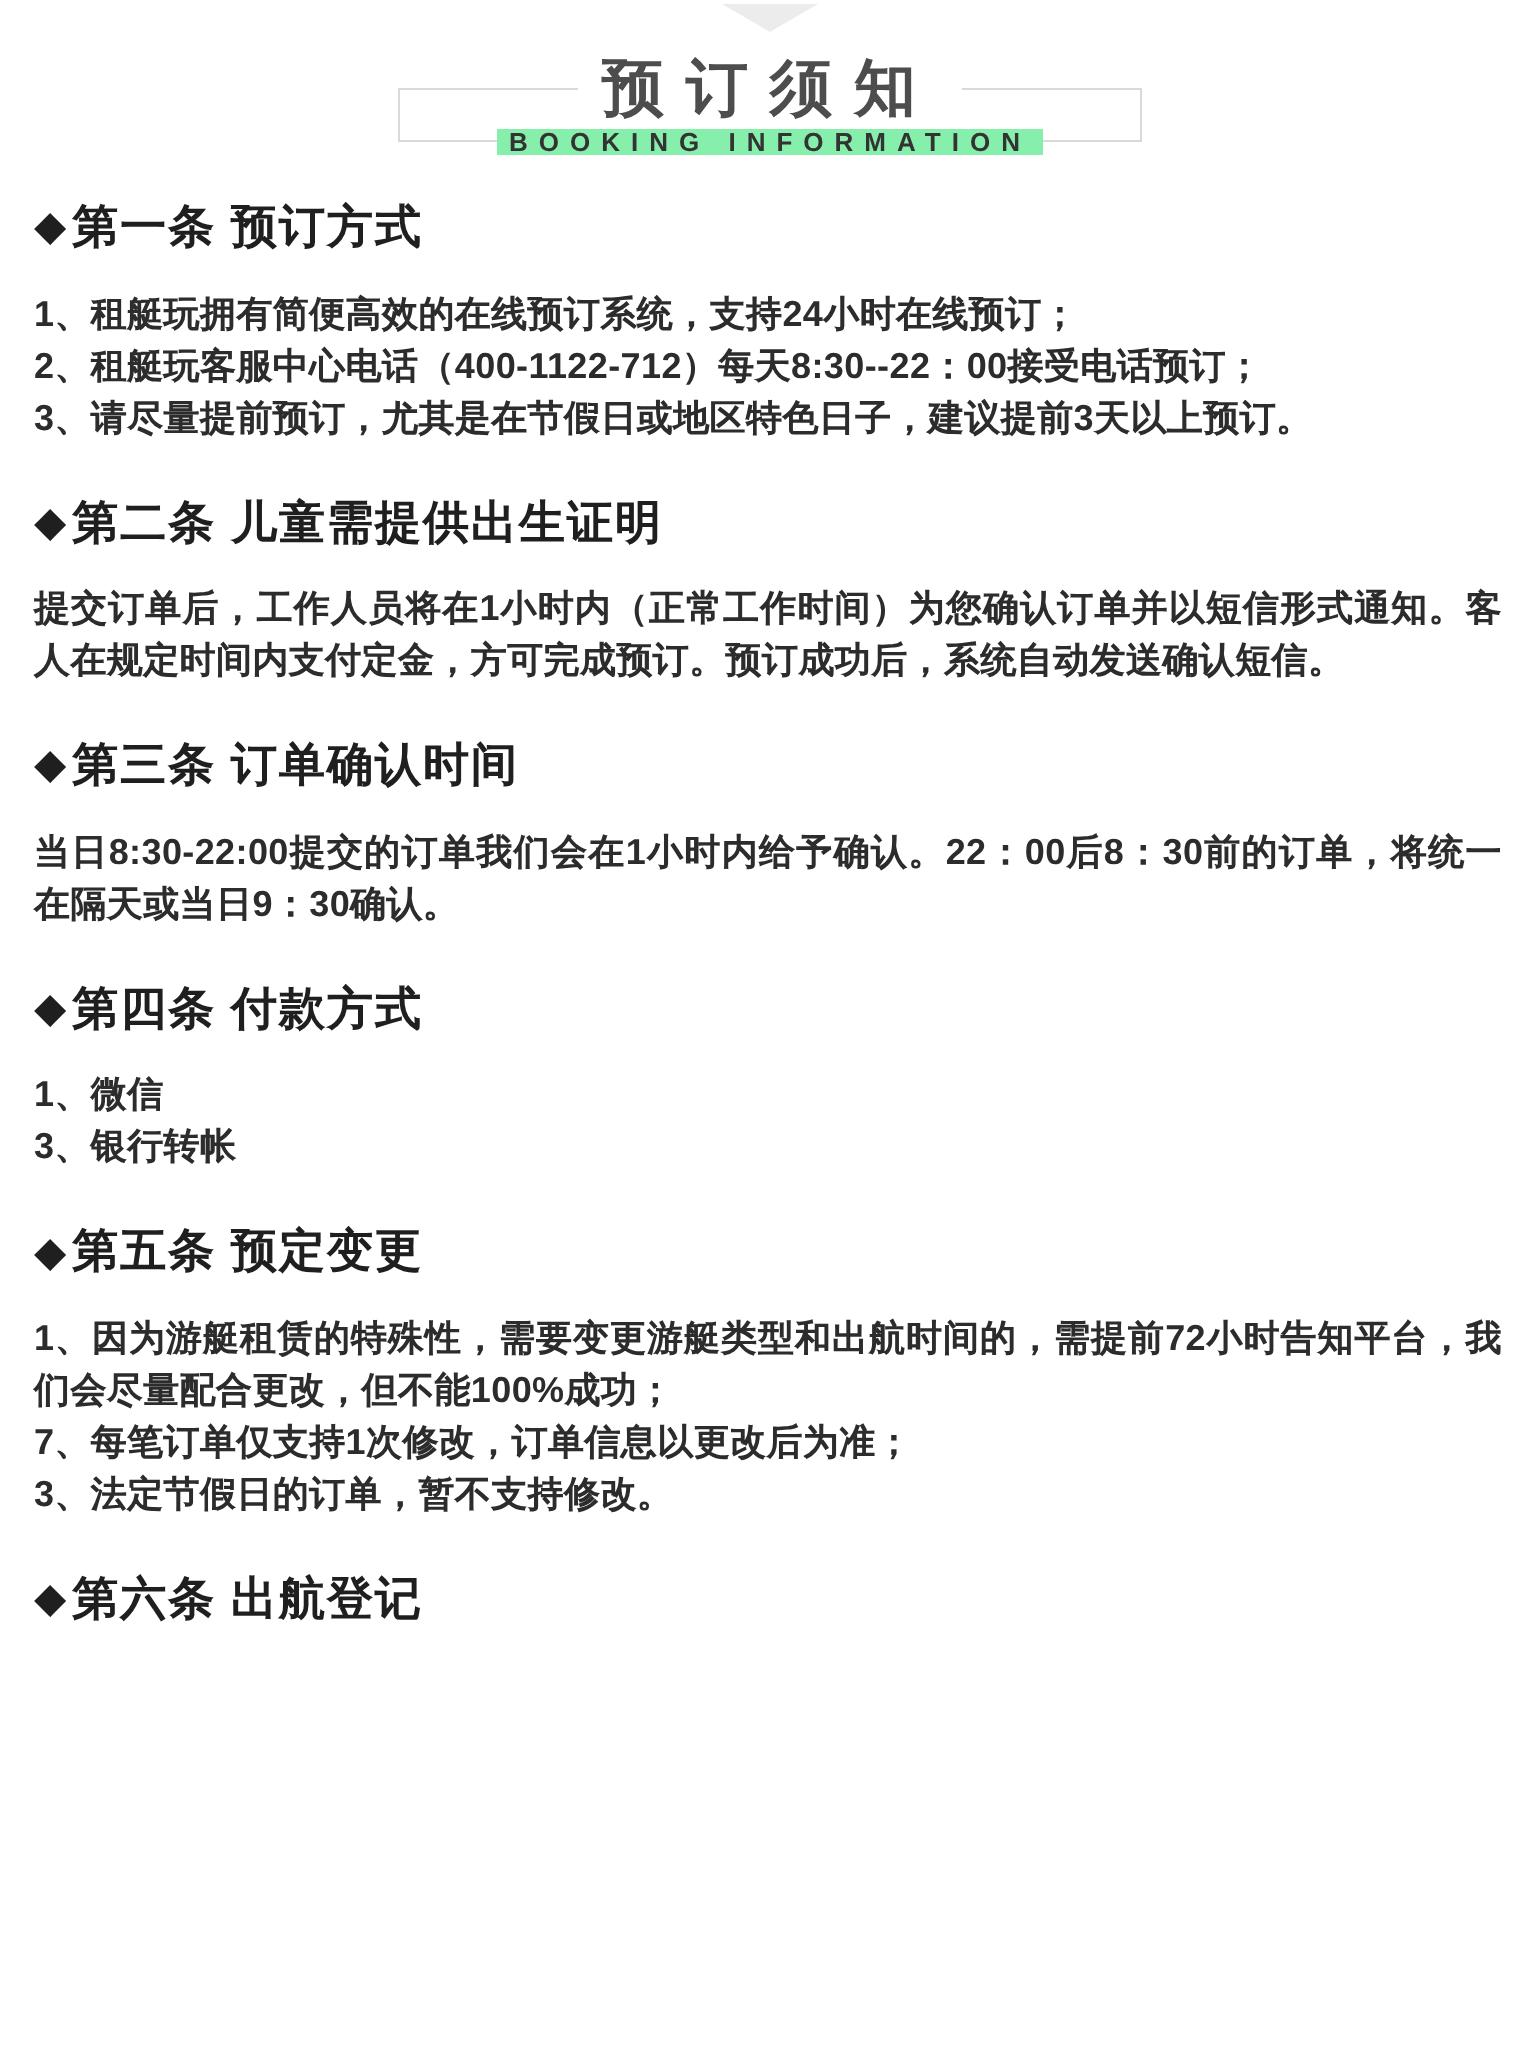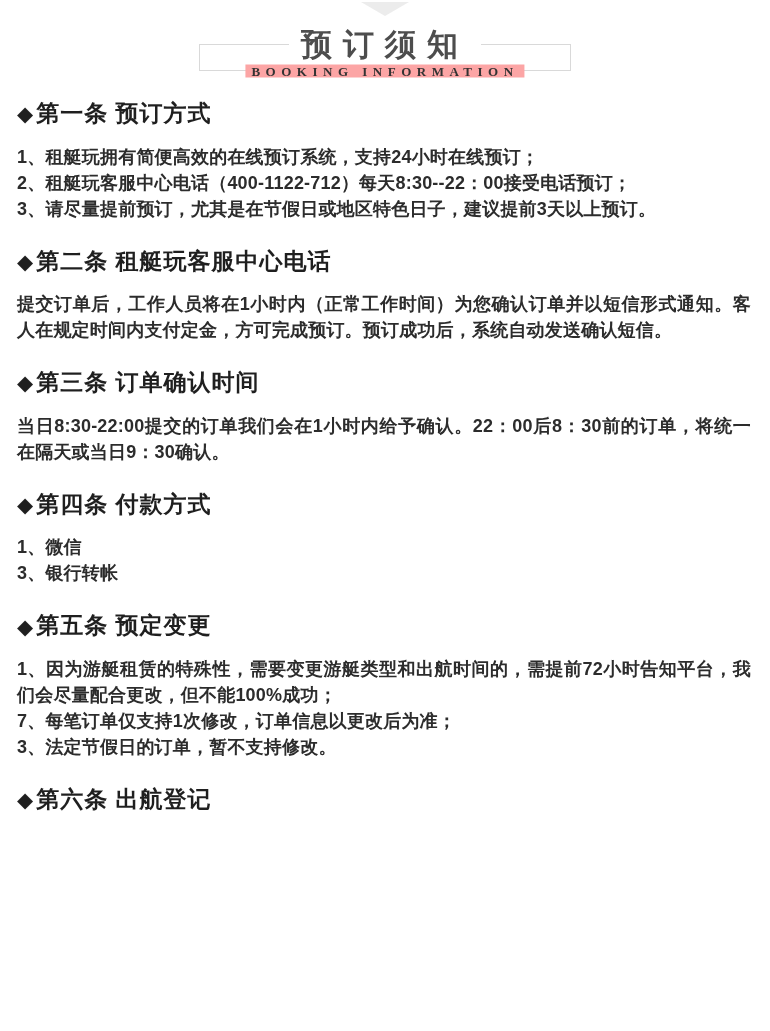--- a/index.html
+++ b/index.html
@@ -55,29 +55,28 @@
     color: #4d4d4d;
     letter-spacing: 11px;
     white-space: nowrap;
     line-height: 1;
   }
   .page-subtitle {
     position: absolute;
     top: 71px;
     left: 50%;
     transform: translate(-50%, -50%);
-    background: #fca5a5;
+    background: #86efac;
     padding: 0 6px;
     font-size: 13px;
     font-weight: 600;
     color: #333333;
     letter-spacing: 5.5px;
     white-space: nowrap;
     line-height: 1;
-    font-family: Liberation Serif, serif;
   }
 
   
   .sections {
     padding: 0 14px 0 12px;
   }
   .rule-section { margin: 0; }
   .rule-heading {
     display: flex;
     align-items: center;
@@ -128,21 +127,21 @@
       <div class="rule-body">
           <p class="rule-line">1、租艇玩拥有简便高效的在线预订系统，支持24小时在线预订；</p>
           <p class="rule-line">2、租艇玩客服中心电话（400-1122-712）每天8:30--22：00接受电话预订；</p>
           <p class="rule-line">3、请尽量提前预订，尤其是在节假日或地区特色日子，建议提前3天以上预订。</p>
         </div>
     </section>
 
     <section class="rule-section">
       <h2 class="rule-heading">
         <span class="diamond">◆</span>
-        <span class="heading-text">第二条 租艇玩客服中心电话</span>
+        <span class="heading-text">第二条 儿童需提供出生证明</span>
       </h2>
       <div class="rule-body">
           <p class="rule-line">提交订单后，工作人员将在1小时内（正常工作时间）为您确认订单并以短信形式通知。客人在规定时间内支付定金，方可完成预订。预订成功后，系统自动发送确认短信。</p>
         </div>
     </section>
 
     <section class="rule-section">
       <h2 class="rule-heading">
         <span class="diamond">◆</span>
         <span class="heading-text">第三条 订单确认时间</span>

